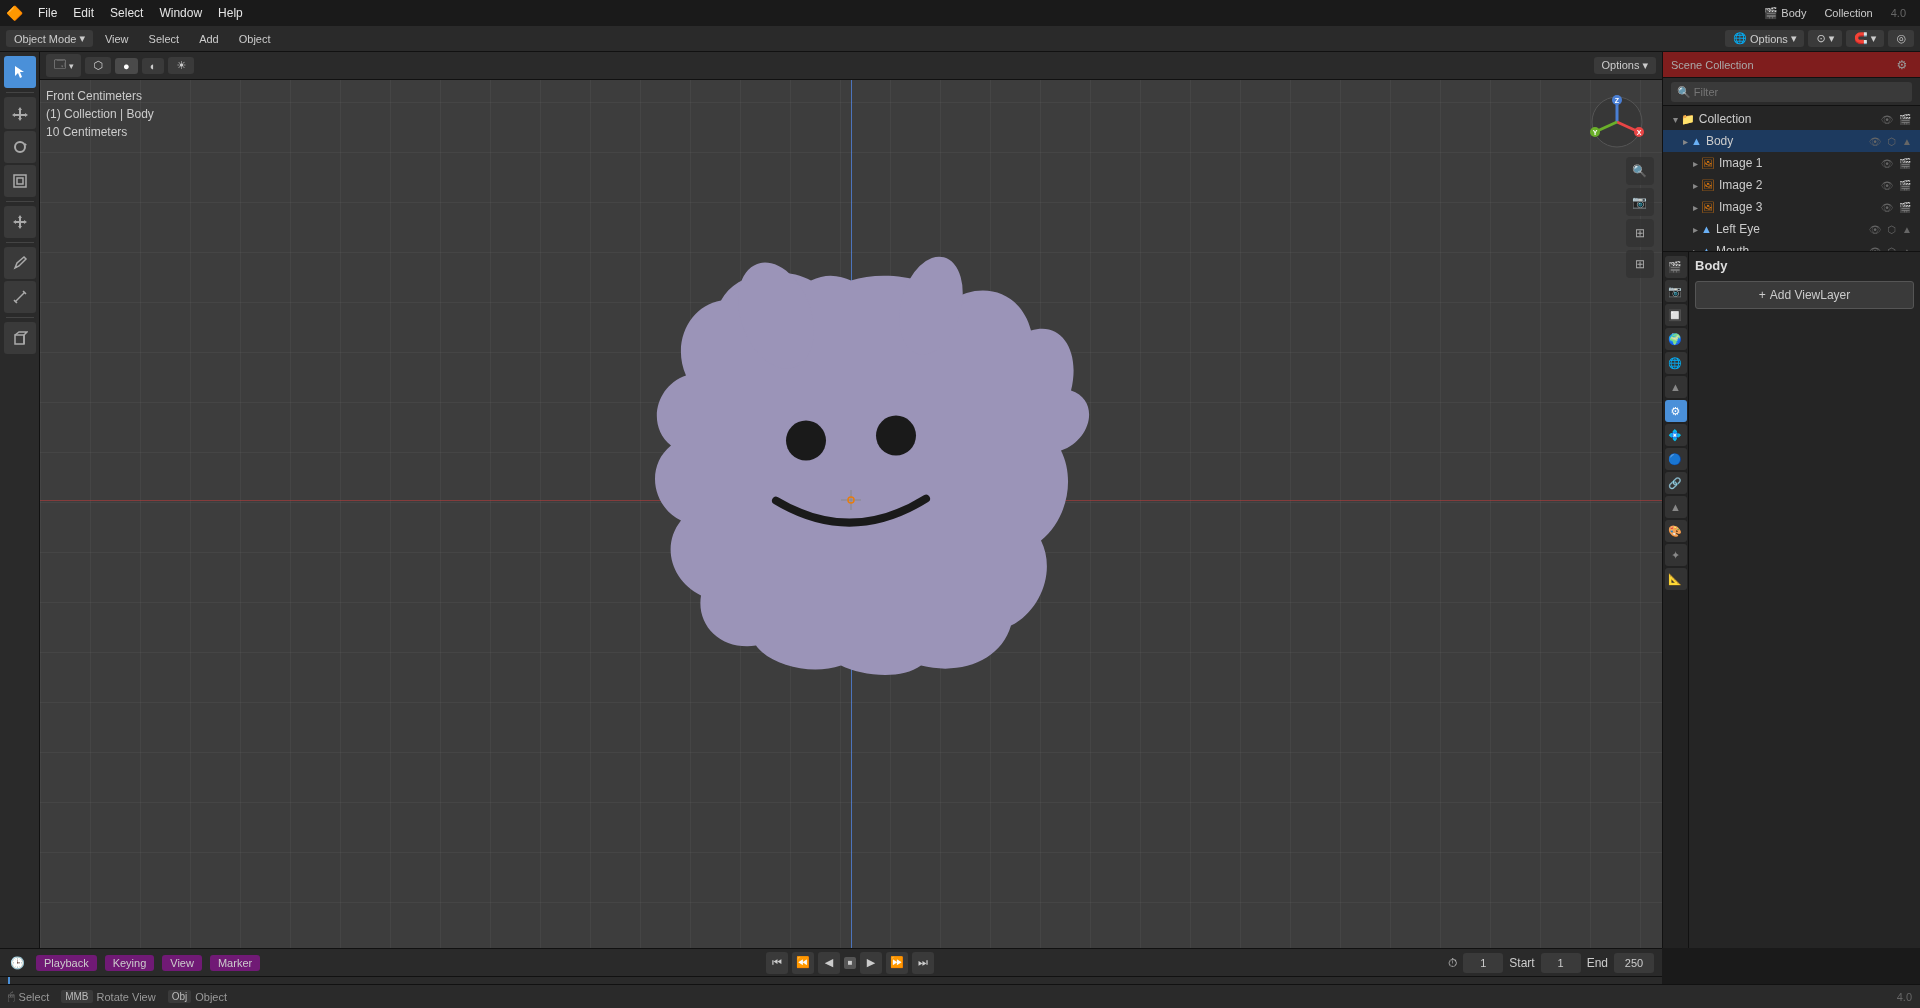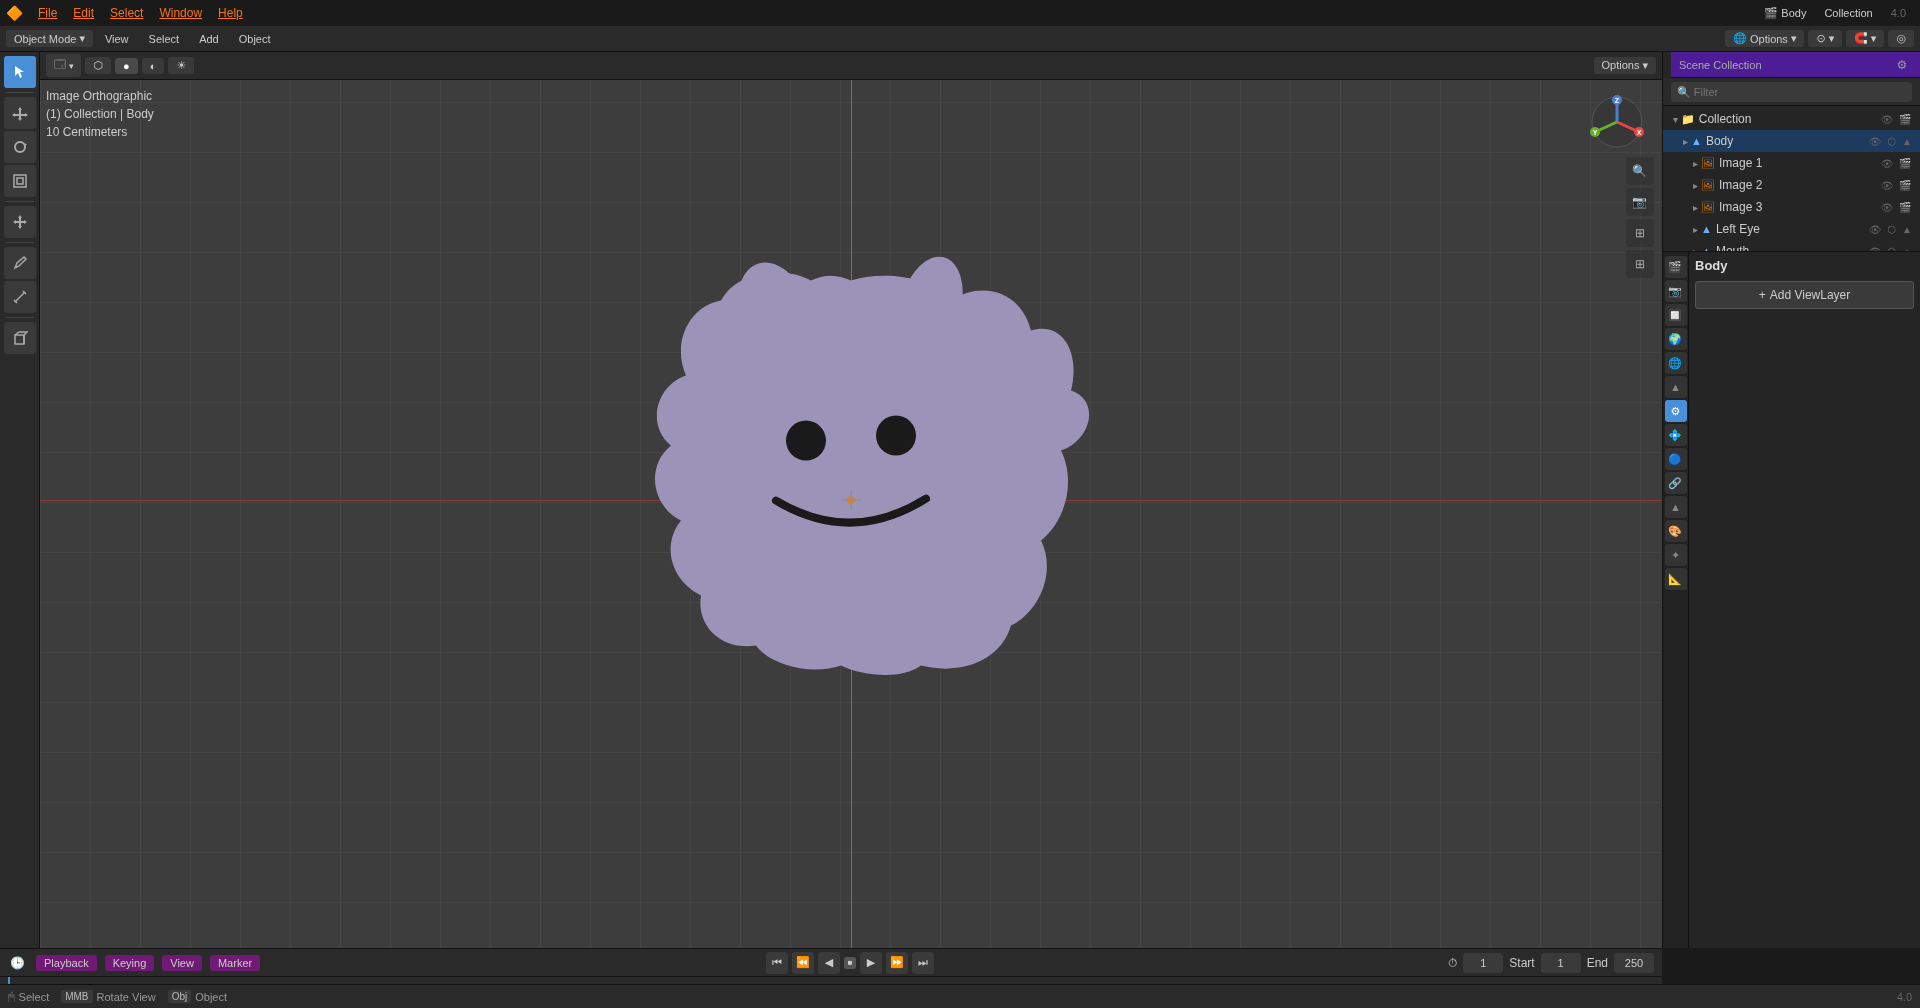--- a/index.html
+++ b/index.html
@@ -404,25 +404,24 @@
       font-size: 10px;
       color: #bbb;
     }
 
     
     #outliner-title {
       display: flex;
       align-items: center;
       padding: 0 8px;
       height: 26px;
-      background: #4c1d95;
+      background: #7f1d1d;
       border-bottom: 1px solid #111;
       font-size: 11px;
       color: #aaa;
-      margin-left: 8px;
     }
 
     
     .icon-btn {
       width: 20px;
       height: 20px;
       display: flex;
       align-items: center;
       justify-content: center;
       cursor: pointer;
@@ -447,23 +446,22 @@
       height: 26px;
       display: flex;
       align-items: center;
       justify-content: center;
       font-size: 14px;
       color: #e87d0d;
     }
     .top-menu-item {
       padding: 3px 8px;
       font-size: 12px;
-      color: #f97316;
-      cursor: pointer;
-      text-decoration: underline;
+      color: #e5e5e5;
+      cursor: pointer;
     }
     .top-right-controls {
       margin-left: auto;
       display: flex;
       align-items: center;
       gap: 6px;
       padding-right: 8px;
     }
     .top-right-item {
       padding: 2px 6px;
@@ -634,21 +632,21 @@
     <div class="vp-header-btn">🗔 <span class="arrow">▾</span></div>
     <div class="vp-header-btn">⬡</div>
     <div class="vp-header-btn" style="background:#4a4a4a; color:white;">●</div>
     <div class="vp-header-btn">◐</div>
     <div class="vp-header-btn">☀</div>
     <div style="flex:1;"></div>
     <div class="vp-header-btn">Options ▾</div>
   </div>
 
   <div id="viewport-info">
-    <div style="font-size:12px; color:#ccc;">Image Orthographic</div>
+    <div style="font-size:12px; color:#ccc;">Front Centimeters</div>
     <div style="font-size:12px; color:#ccc;">(1) Collection | Body</div>
     <div style="font-size:12px; color:#ccc;">10 Centimeters</div>
   </div>
 
   <div id="ditto-container">
     <svg width="500" height="430" viewBox="0 0 500 430" xmlns="http://www.w3.org/2000/svg">
 
       <path d="
         M 250 30
         C 280 20, 330 25, 350 50

